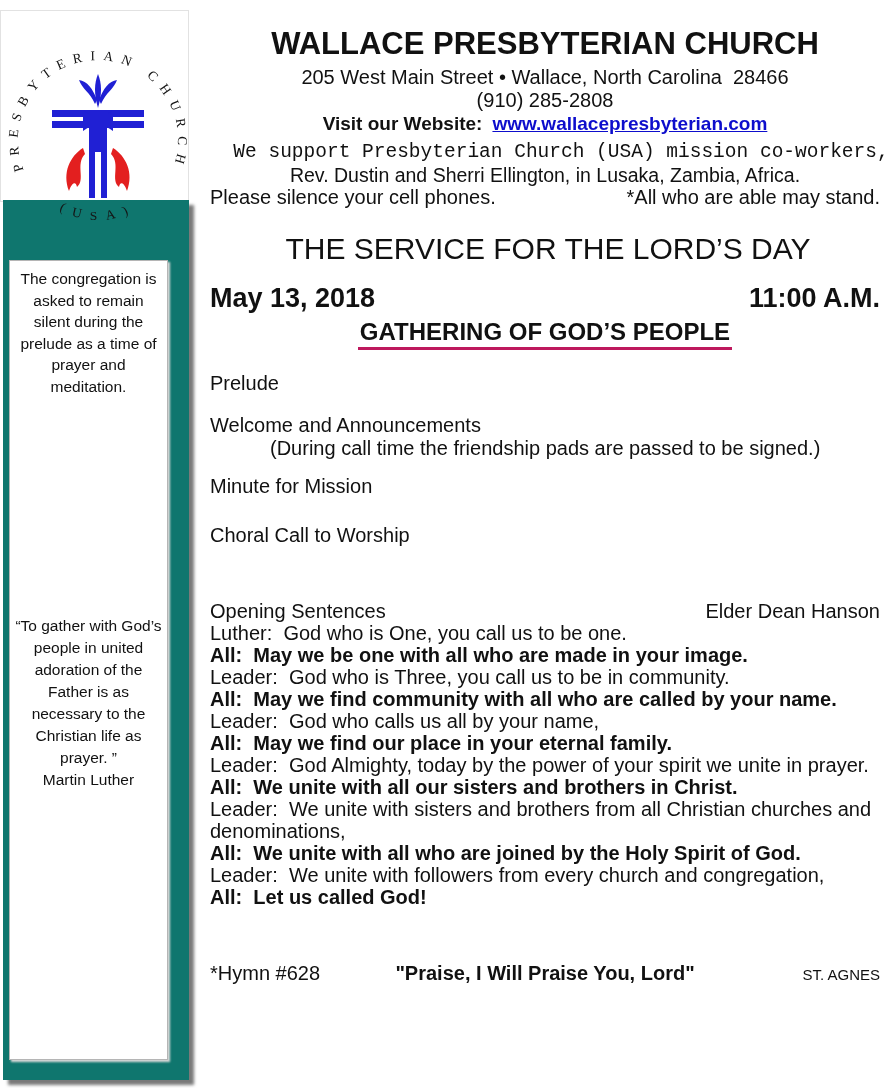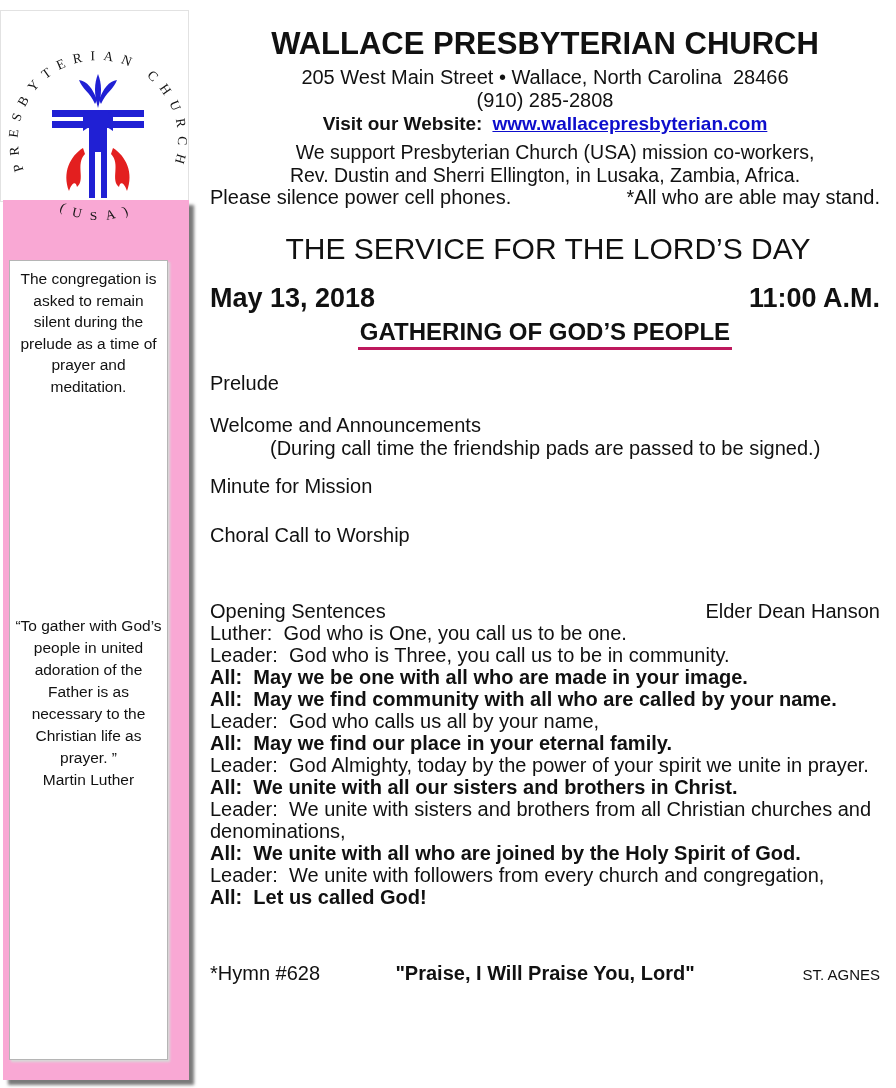--- a/index.html
+++ b/index.html
@@ -15,21 +15,21 @@
     position:absolute; left:0; top:10px; width:187px; height:190px;
     background:#fff; border:1px solid #e2e2e2;
   }
   .seal { position:absolute; left:8px; top:46px; width:180px; height:190px; z-index:3; }
   .seal text { font-family:"Liberation Serif", serif; fill:#151515; }
   .ring-top { font-size:13.5px; letter-spacing:8px; }
   .ring-bottom { font-size:13.5px; letter-spacing:9px; }
 
   .note-frame {
     position:absolute; left:3px; top:200px; width:186px; height:880px;
-    background:#f9a8d4; box-shadow:5px 5px 3px #7a7a7a; z-index:1;
+    background:#0f766e; box-shadow:5px 5px 3px #7a7a7a; z-index:1;
   }
   .note-inner {
     position:absolute; left:6px; top:60px; right:21px; bottom:20px;
     border:1px solid #b5b5b5; box-shadow:2px 2px 2px #d8d8d8; background:#fff;
   }
   .prelude-note {
     margin:7px 4px 0 4px; text-align:center;
     font-size:15.5px; line-height:21.5px;
   }
   .quote-block {
@@ -120,25 +120,25 @@
     <h1 class="abs center church-name" style="top:26px; left:0;">WALLACE PRESBYTERIAN CHURCH</h1>
 
     <div class="abs center addr pre" style="top:66px; left:0;">205 West Main Street • Wallace, North Carolina  28466</div>
 
     <div class="abs center addr" style="top:89px; left:0;">(910) 285-2808</div>
 
     <div class="abs center site-line" style="top:112px; left:0;">
       <span>Visit our Website:</span><a class="site-link" href="#">www.wallacepresbyterian.com</a>
     </div>
 
-    <div class="abs center mission" style="top:141px; left:10px;">We support Presbyterian Church (USA) mission co-workers,</div>
+    <div class="abs center mission" style="top:141px; left:16px;font-family:Liberation Mono, monospace;">We support Presbyterian Church (USA) mission co-workers,</div>
     <div class="abs center mission" style="top:164px; left:0;">Rev. Dustin and Sherri Ellington, in Lusaka, Zambia, Africa.</div>
 
     <div class="abs row notes" style="top:186px; left:0;">
-      <span>Please silence power cell phones.</span>
+      <span>Please silence your cell phones.</span>
       <span>*All who are able may stand.</span>
     </div>
 
     <h2 class="abs center service-title" style="top:230px; left:0;">THE SERVICE FOR THE LORD’S DAY</h2>
 
     <div class="abs row date-row" style="top:283px; left:0;">
       <span>May 13, 2018</span>
       <span>11:00 A.M.</span>
     </div>
 
@@ -157,23 +157,23 @@
 
     <div class="abs row body-line" style="top:600px; left:0;">
       <span>Opening Sentences</span>
       <span>Elder Dean Hanson</span>
     </div>
 
     <div class="abs lit" style="top:622px; left:0; width:670px;">
 
         <div class="lit-line">Luther:  God who is One, you call us to be one.</div>
 
+        <div class="lit-line bold">All:  May we be one with all who are made in your image.</div>
+
         <div class="lit-line">Leader:  God who is Three, you call us to be in community.</div>
-
-        <div class="lit-line bold">All:  May we be one with all who are made in your image.</div>
 
         <div class="lit-line bold">All:  May we find community with all who are called by your name.</div>
 
         <div class="lit-line">Leader:  God who calls us all by your name,</div>
 
         <div class="lit-line bold">All:  May we find our place in your eternal family.</div>
 
         <div class="lit-line">Leader:  God Almighty, today by the power of your spirit we unite in prayer.</div>
 
         <div class="lit-line bold">All:  We unite with all our sisters and brothers in Christ.</div>

